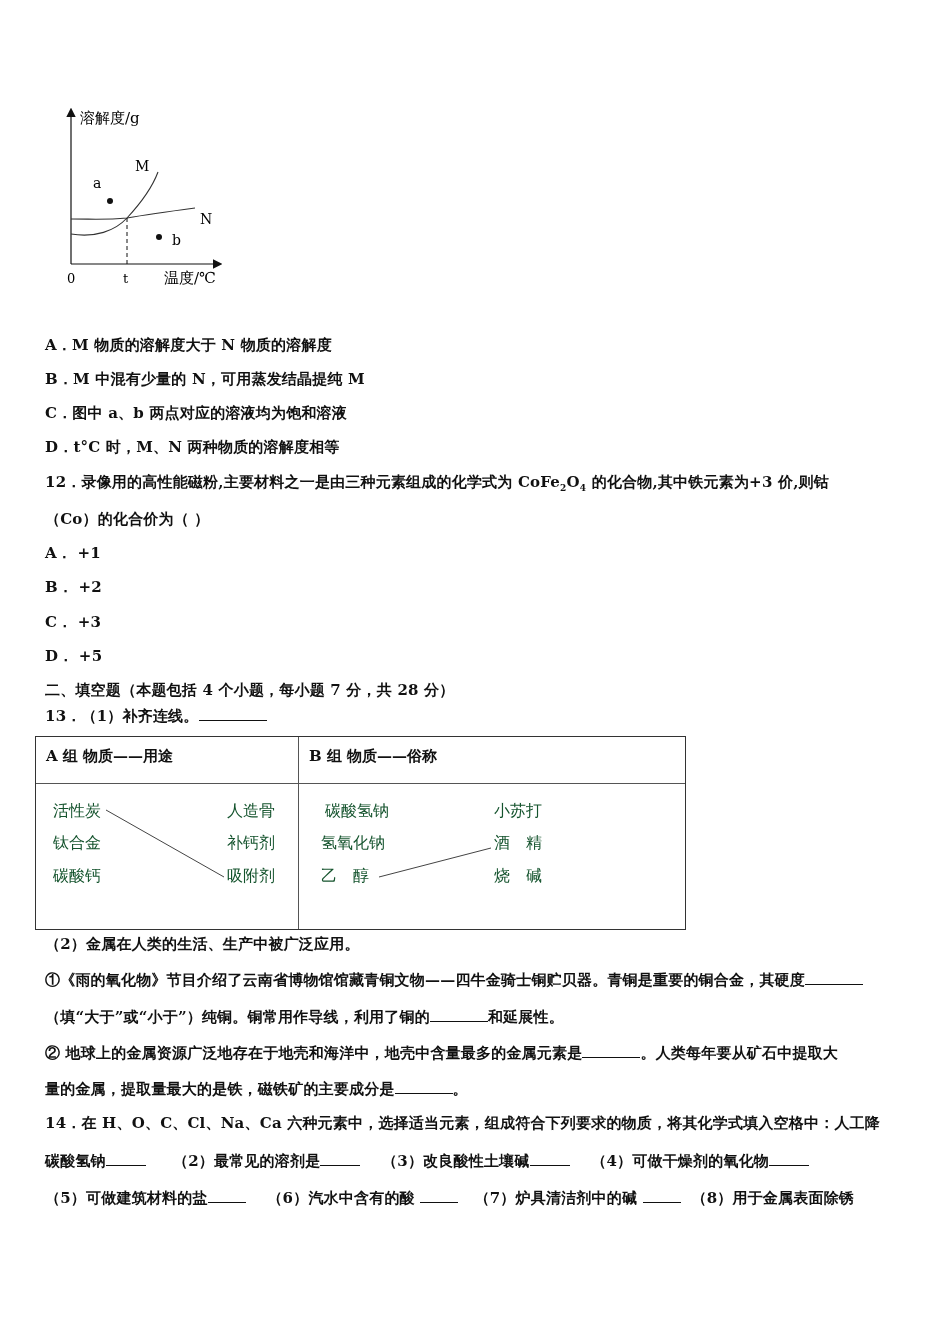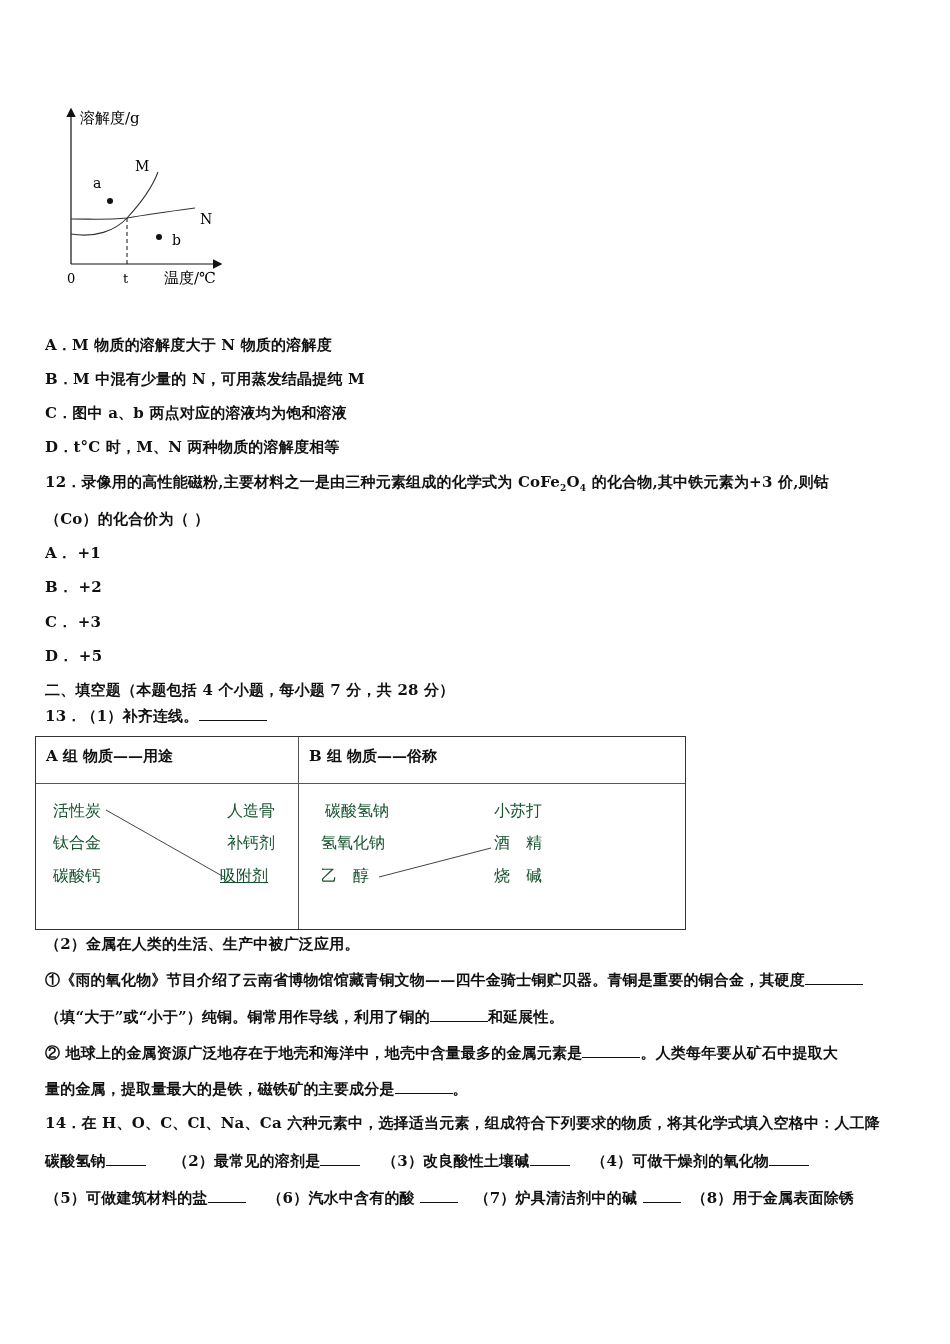--- a/index.html
+++ b/index.html
@@ -69,21 +69,21 @@
   <div class="vdiv"></div>
   <div class="hdiv"></div>
   <div class="th" style="left:10px;">A 组  物质——用途</div>
   <div class="th" style="left:273px;">B 组  物质——俗称</div>
 
   <div class="cell" style="left:17px; top:64px;">活性炭</div>
   <div class="cell" style="left:17px; top:96px;">钛合金</div>
   <div class="cell" style="left:17px; top:129px;">碳酸钙</div>
   <div class="cell" style="left:191px; top:64px;">人造骨</div>
   <div class="cell" style="left:191px; top:96px;">补钙剂</div>
-  <div class="cell" style="left:184px; top:129px;text-decoration:underline;">吸附剂</div>
+  <div class="cell" style="left:191px; top:129px;">吸附剂</div>
 
   <div class="cell" style="left:289px; top:64px;">碳酸氢钠</div>
   <div class="cell" style="left:285px; top:96px;">氢氧化钠</div>
   <div class="cell" style="left:285px; top:129px;">乙　醇</div>
   <div class="cell" style="left:458px; top:64px;">小苏打</div>
   <div class="cell" style="left:458px; top:96px;">酒　精</div>
   <div class="cell" style="left:458px; top:129px;">烧　碱</div>
 
   <svg style="position:absolute; left:0; top:0;" width="538" height="194">
     <line x1="70" y1="73" x2="188" y2="140" stroke="#444" stroke-width="1"></line>

